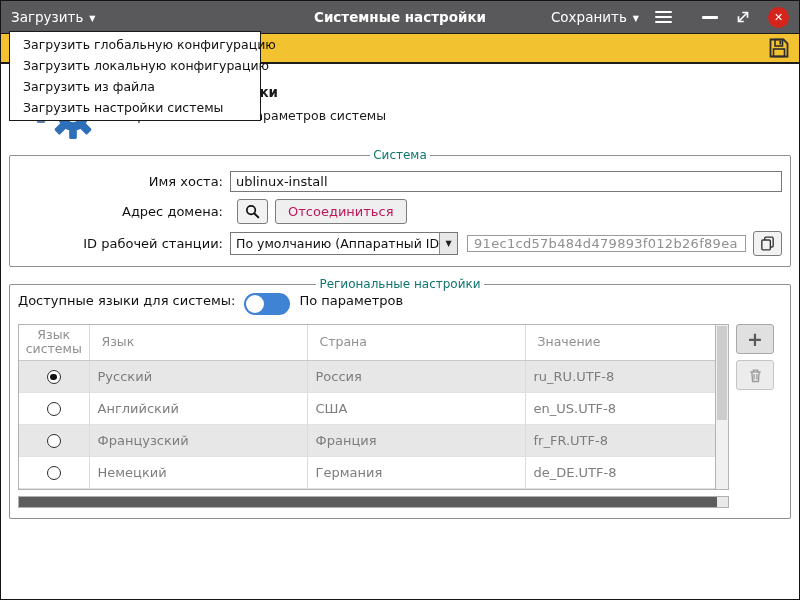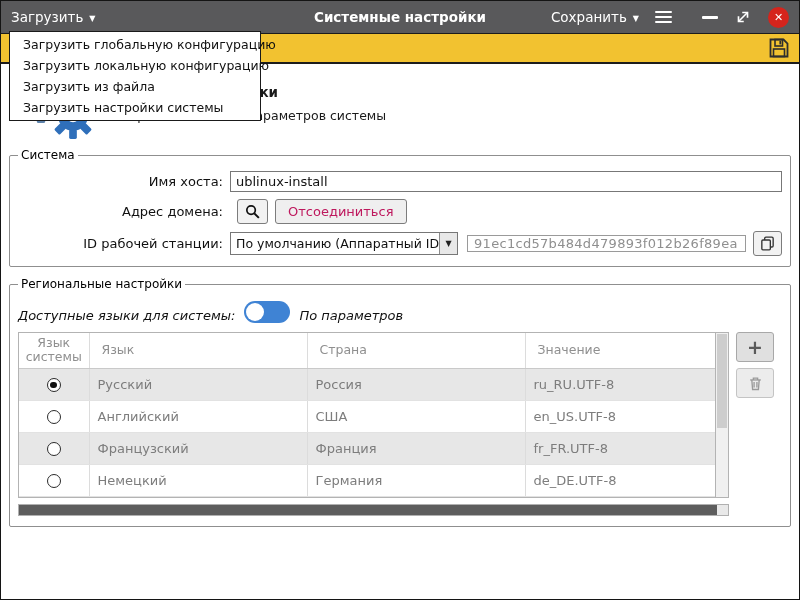--- a/index.html
+++ b/index.html
@@ -29,37 +29,37 @@
   .content { padding-top:6px; }
   .page-header { position:relative; height:78px; }
   .gears { position:absolute; left:14px; top:2px; width:86px; height:72px; }
   .gear1 { position:absolute; left:0; top:0; }
   .gear2 { position:absolute; left:34px; top:20px; }
   .titles { margin-left:105px; padding-top:14px; }
   .pg-title { font-size:13.5px; font-weight:700; color:#1a1a1a; }
   .pg-sub { font-size:12.5px; color:#1a1a1a; margin-top:8px; }
 
   fieldset { border:1px solid #8f8f8f; border-radius:2px; margin:0 8px; padding:2px 8px 10px; }
-  fieldset legend { font-size:12px; color:#000000; padding:0 3px; }
+  fieldset legend { font-size:12px; color:#0f766e; padding:0 3px;text-align:center; }
   .fs2 { margin-top:10px; }
 
   .form-row { display:flex; align-items:center; margin-top:7px; }
   .form-label { width:205px; text-align:right; margin-right:7px; font-size:13px; color:#111; white-space:nowrap; }
   input[type=text] { height:21px; border:1px solid #777; font-size:13px; padding:0 5px; font-family:"DejaVu Sans", sans-serif; color:#111; width:100%; }
   .grow { flex:1; position:relative; display:flex; align-items:center; }
   .plug { position:absolute; right:5px; top:2px; }
   .sq-btn { height:25px; width:31px; margin-left:7px; background:#f2f2f2; border:1px solid #7c7c7c; border-radius:3px; display:flex; align-items:center; justify-content:center; }
   .txt-btn { height:25px; margin-left:7px; background:#efefef; border:1px solid #7c7c7c; border-radius:3px; font-size:13px; color:#be185d; padding:0 12px; display:flex; align-items:center; }
   .fake-select { width:228px; height:23px; border:1px solid #777; background:#fff; display:flex; align-items:center; font-size:12.5px; color:#111; position:relative; }
   .fake-select .sel-text { padding:0 5px; flex:1; white-space:nowrap; overflow:hidden; }
   .fake-select .sel-arrow { width:18px; height:100%; background:#e8e8e8; border-left:1px solid #8c8c8c; display:flex; align-items:center; justify-content:center; font-size:8px; color:#222; }
   .ro-field { flex:1; margin-left:9px; height:17px; border:1px solid #9a9a9a; font-size:13px; color:#8f8f8f; display:flex; align-items:center; padding:0 6px; letter-spacing:.3px; overflow:hidden; white-space:nowrap; }
 
   
-  .toggle-row { display:flex; align-items:flex-end; margin-top:8px;font-style:italic; }
+  .toggle-row { display:flex; align-items:flex-start; margin-top:0; }
   .toggle-row .lab { font-size:13px; color:#111; }
   .toggle { width:46px; height:22px; background:#3f83d4; border-radius:11px; margin-left:9px; position:relative; }
   .toggle .knob { position:absolute; left:2px; top:2px; width:18px; height:18px; border-radius:50%; background:#fff; }
   .toggle-row .state { font-size:13px; color:#111; margin-left:9px; }
 
   
   .regional-body { display:flex; margin-top:9px; }
   .table-col { flex:1; min-width:0; }
   .table-wrap { display:flex; border:1px solid #b3b3b3; }
   table { border-collapse:collapse; width:100%; table-layout:fixed; }

